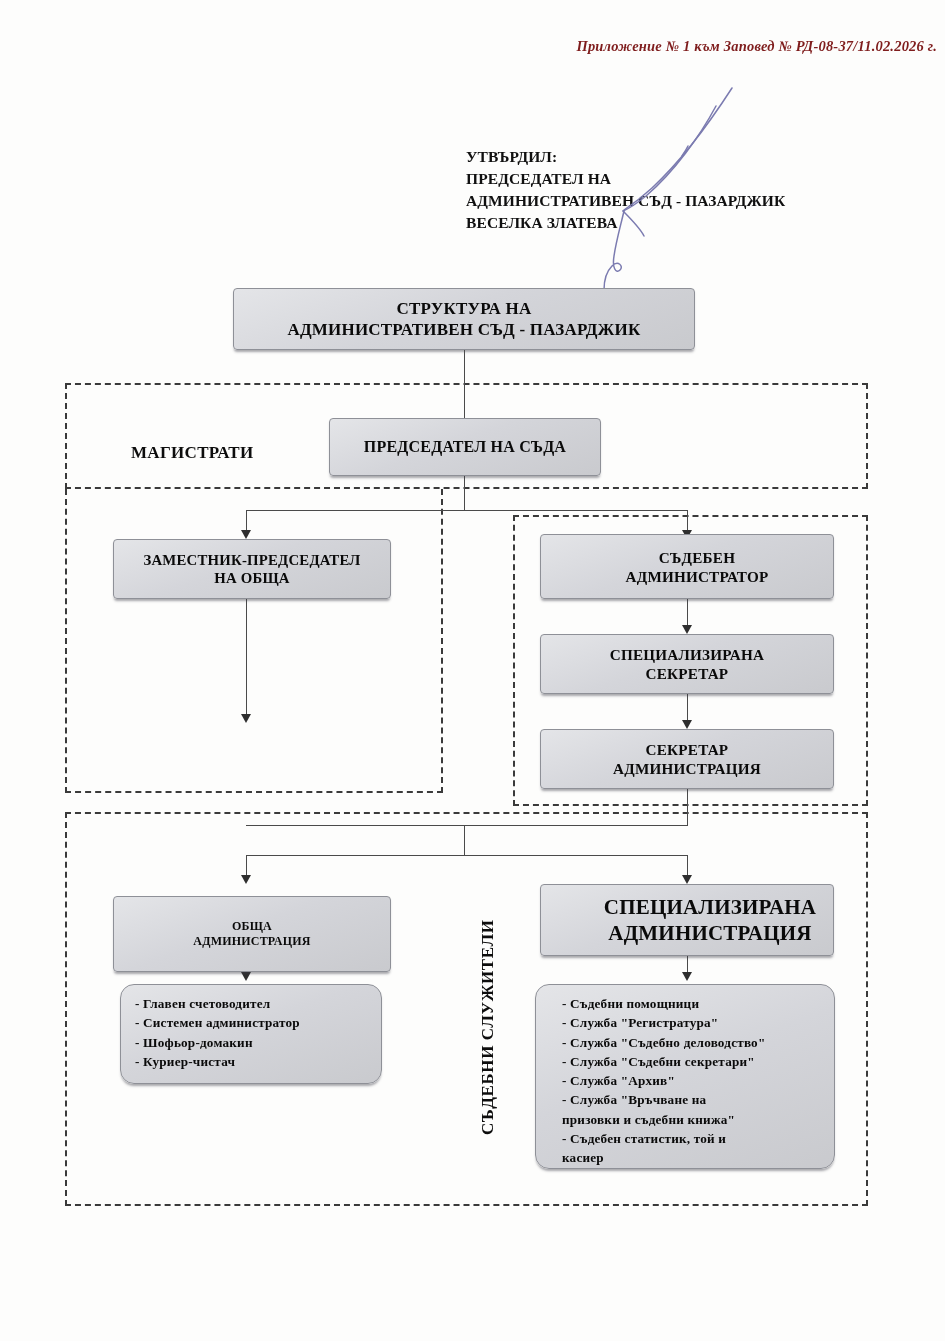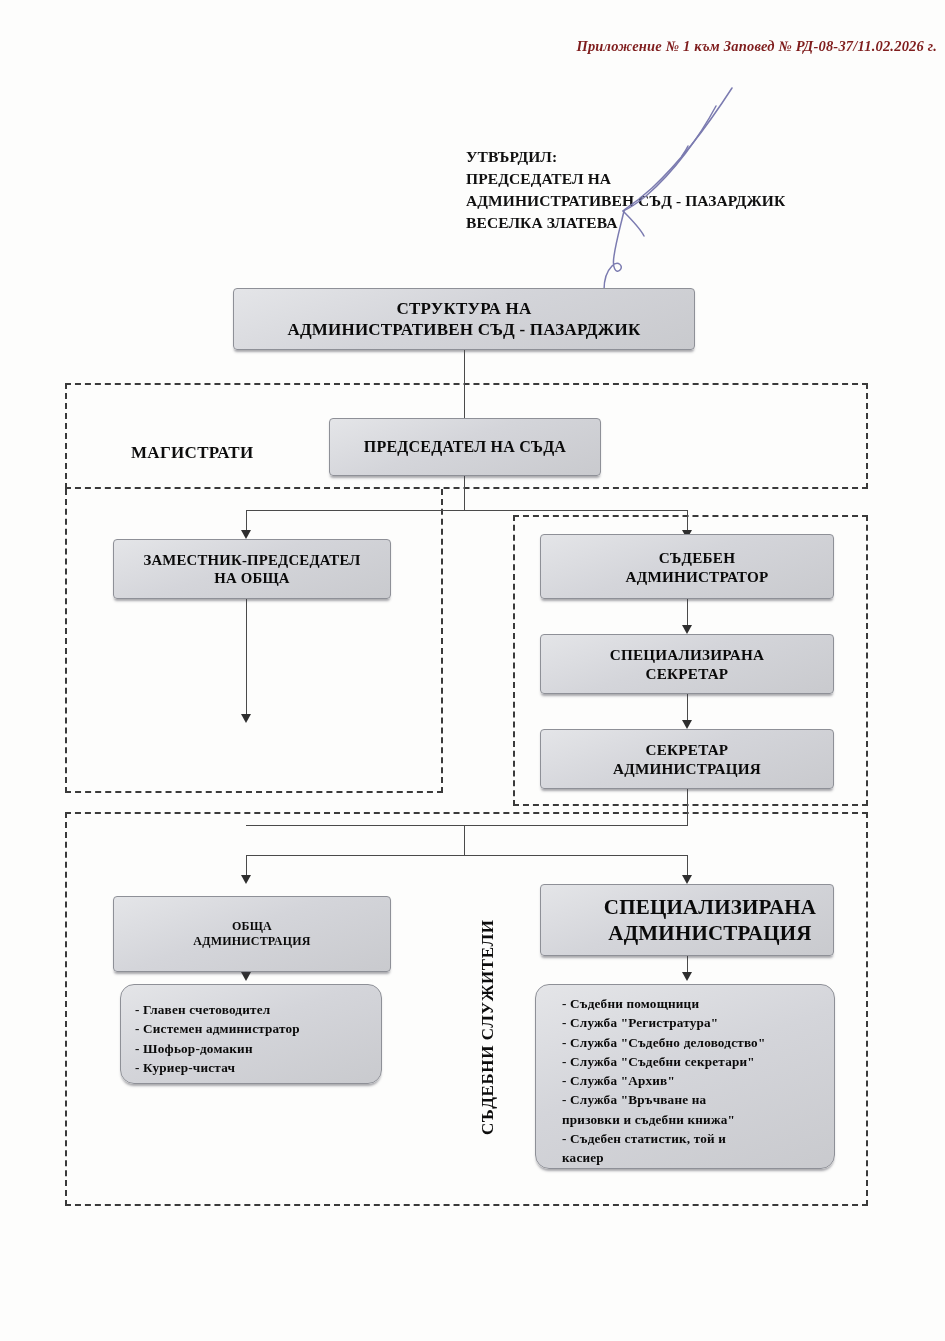--- a/index.html
+++ b/index.html
@@ -152,21 +152,21 @@
 
   <div class="node" style="left:540px;top:729px;width:294px;height:60px;font-size:15.2px;">СЕКРЕТАР
 АДМИНИСТРАЦИЯ</div>
 
   <div class="node" style="left:113px;top:896px;width:278px;height:76px;font-size:12px;">ОБЩА
 АДМИНИСТРАЦИЯ</div>
 
   <div class="node" style="left:540px;top:884px;width:294px;height:72px;font-size:21px;padding-left:46px;">СПЕЦИАЛИЗИРАНА
 АДМИНИСТРАЦИЯ</div>
 
-  <div class="node list" style="left:120px;top:984px;width:262px;height:100px;align-items:center;">
+  <div class="node list" style="left:120px;top:984px;width:262px;height:100px;">
     <div class="lines">- Главен счетоводител
 - Системен администратор
 - Шофьор-домакин
 - Куриер-чистач</div>
   </div>
 
   <div class="node list" style="left:535px;top:984px;width:300px;height:185px;padding-left:12px;">
     <div class="lines">- Съдебни помощници
 - Служба "Регистратура"
 - Служба "Съдебно деловодство"

